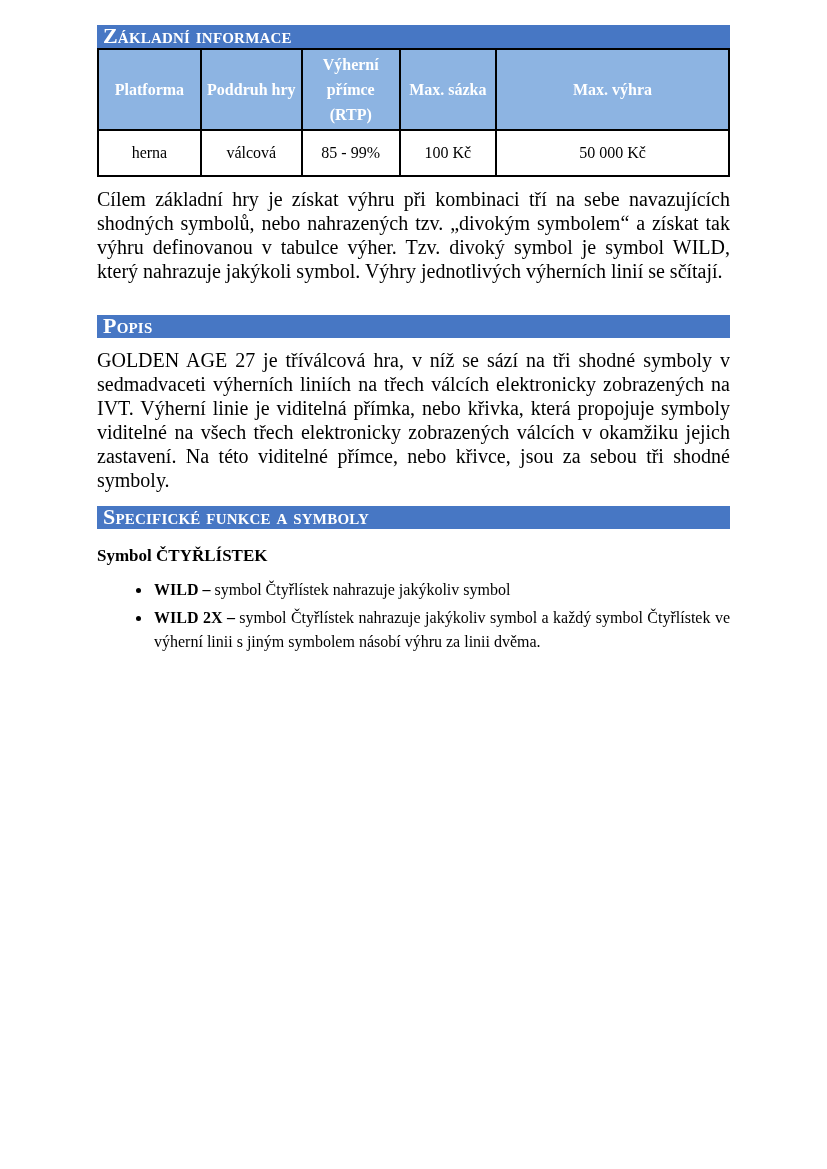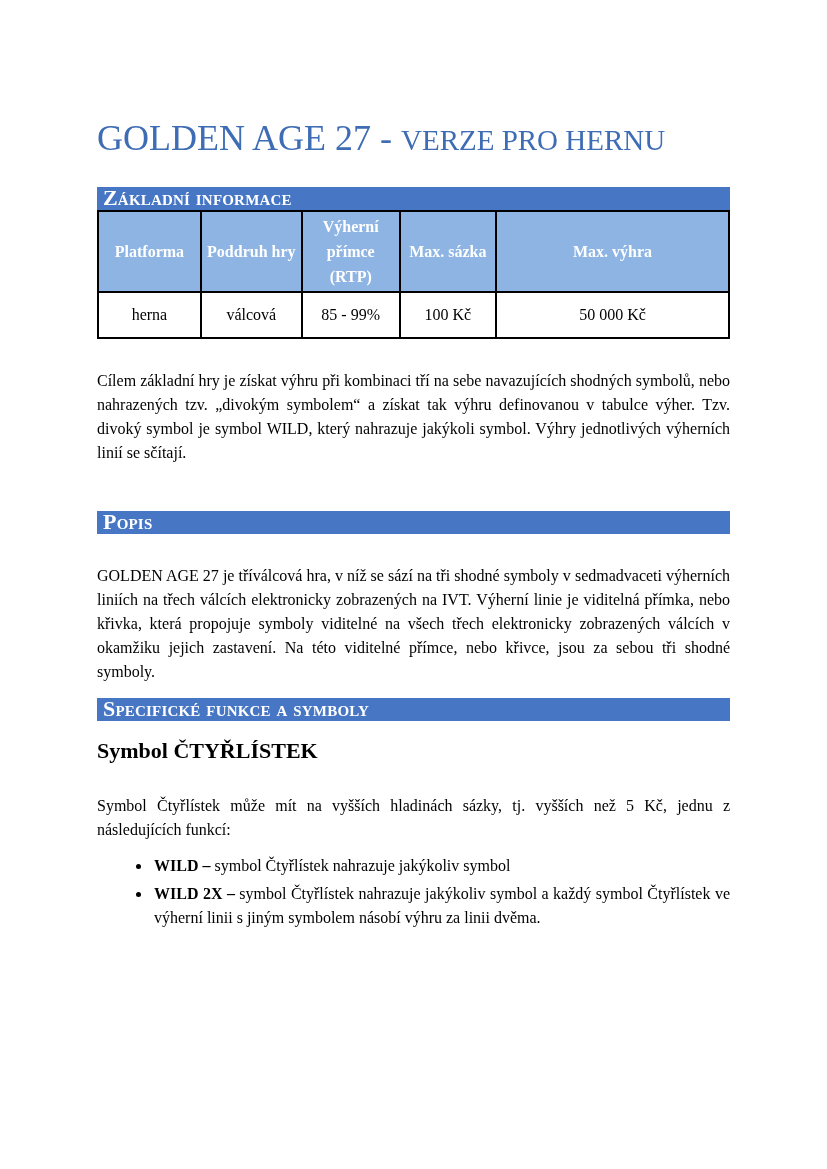--- a/index.html
+++ b/index.html
@@ -32,21 +32,21 @@
     color: #ffffff;
     font-weight: bold;
     font-variant: small-caps;
     font-size: 22px;
     line-height: 20px;
     padding: 1px 14px 2px 6px;
     letter-spacing: 0.2px;
   }
   .bar-basic    { margin-top: 25px; }
   .bar-goal     { margin-top: 38px; }
-  .bar-popis    { margin-top: 46px; }
+  .bar-popis    { margin-top: 32px; }
   .bar-specific { margin-top: 14px; }
 
   table.info-table {
     width: 100%;
     border-collapse: collapse;
     table-layout: fixed;
   }
   table.info-table th, table.info-table td {
     border: 2px solid #000000;
     text-align: center;
@@ -66,27 +66,27 @@
     font-weight: normal;
   }
   .col-1 { width: 16.3%; }
   .col-2 { width: 16.0%; }
   .col-3 { width: 15.5%; }
   .col-4 { width: 15.3%; }
   .col-5 { width: 36.9%; }
 
   p.body-par {
     text-align: justify;
-    font-size: 16px;
+    font-size: 20px;
     line-height: 24px;
-    margin: 30px 0 0 0;
+    margin: 10px 0 0 0;
   }
   .sub-heading {
     margin-top: 17px;
-    font-size: 22px;
+    font-size: 17px;
     font-weight: bold;
   }
   ul.bullet-list {
     margin: 12px 0 0 0;
     padding-left: 55px;
     list-style: disc outside;
   }
   ul.bullet-list li {
     text-align: justify;
     font-size: 16px;
@@ -95,21 +95,20 @@
     padding-left: 2px;
   }
   .outro { margin-top: 21px; }
   strong.term { font-weight: bold; margin-top: 28px; }
 </style>
 </head>
 <body>
 
 <div class="content">
 
-  <h1 class="doc-title"><span>GOLDEN AGE 27 - </span><span class="title-sub">VERZE PRO HERNU</span></h1>
 
   <div class="section-bar bar-basic">Základní informace</div>
 
   <table class="info-table">
     <colgroup>
       <col class="col-1">
         <col class="col-2">
         <col class="col-3">
         <col class="col-4">
         <col class="col-5">
@@ -138,21 +137,20 @@
   <p class="body-par">Cílem základní hry je získat výhru při kombinaci tří na sebe navazujících shodných symbolů, nebo nahrazených tzv. „divokým symbolem“ a získat tak výhru definovanou v tabulce výher. Tzv. divoký symbol je symbol WILD, který nahrazuje jakýkoli symbol. Výhry jednotlivých výherních linií se sčítají.</p>
 
   <div class="section-bar bar-popis">Popis</div>
 
   <p class="body-par">GOLDEN AGE 27 je tříválcová hra, v níž se sází na tři shodné symboly v sedmadvaceti výherních liniích na třech válcích elektronicky zobrazených na IVT. Výherní linie je viditelná přímka, nebo křivka, která propojuje symboly viditelné na všech třech elektronicky zobrazených válcích v okamžiku jejich zastavení. Na této viditelné přímce, nebo křivce, jsou za sebou tři shodné symboly.</p>
 
   <div class="section-bar bar-specific">Specifické funkce a symboly</div>
 
   <div class="sub-heading">Symbol ČTYŘLÍSTEK</div>
 
-  <p class="body-par">Symbol Čtyřlístek může mít na vyšších hladinách sázky, tj. vyšších než 5 Kč, jednu z následujících funkcí:</p>
 
   <ul class="bullet-list">
     <li><strong class="term">WILD –</strong><span> symbol Čtyřlístek nahrazuje jakýkoliv symbol</span></li>
     <li><strong class="term">WILD 2X –</strong><span> symbol Čtyřlístek nahrazuje jakýkoliv symbol a každý symbol Čtyřlístek ve výherní linii s jiným symbolem násobí výhru za linii dvěma.</span></li>
   </ul>
 
 
 </div>
 
 </body></html>

